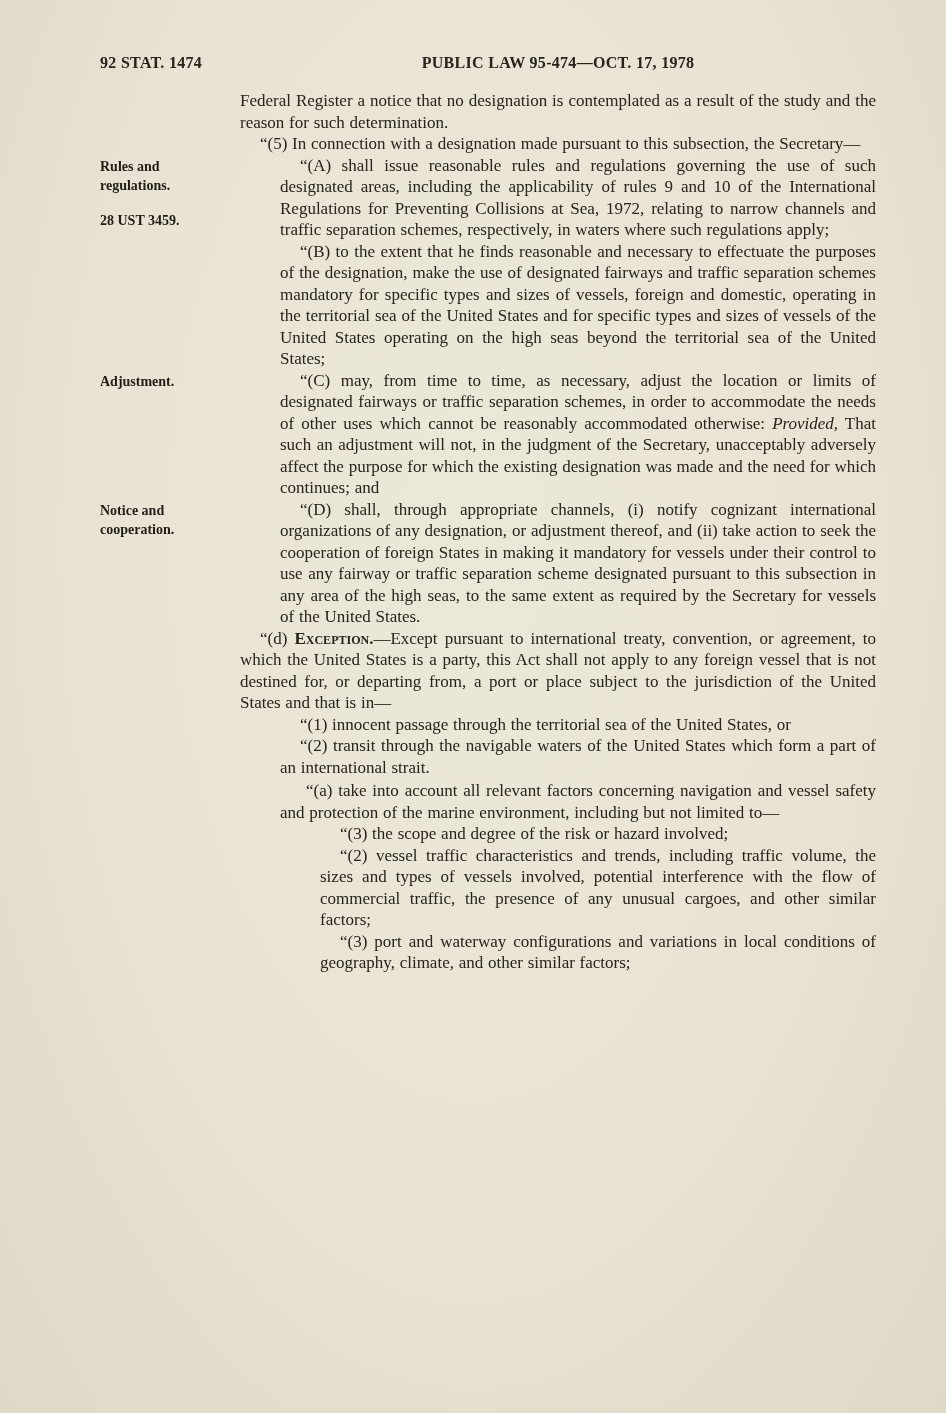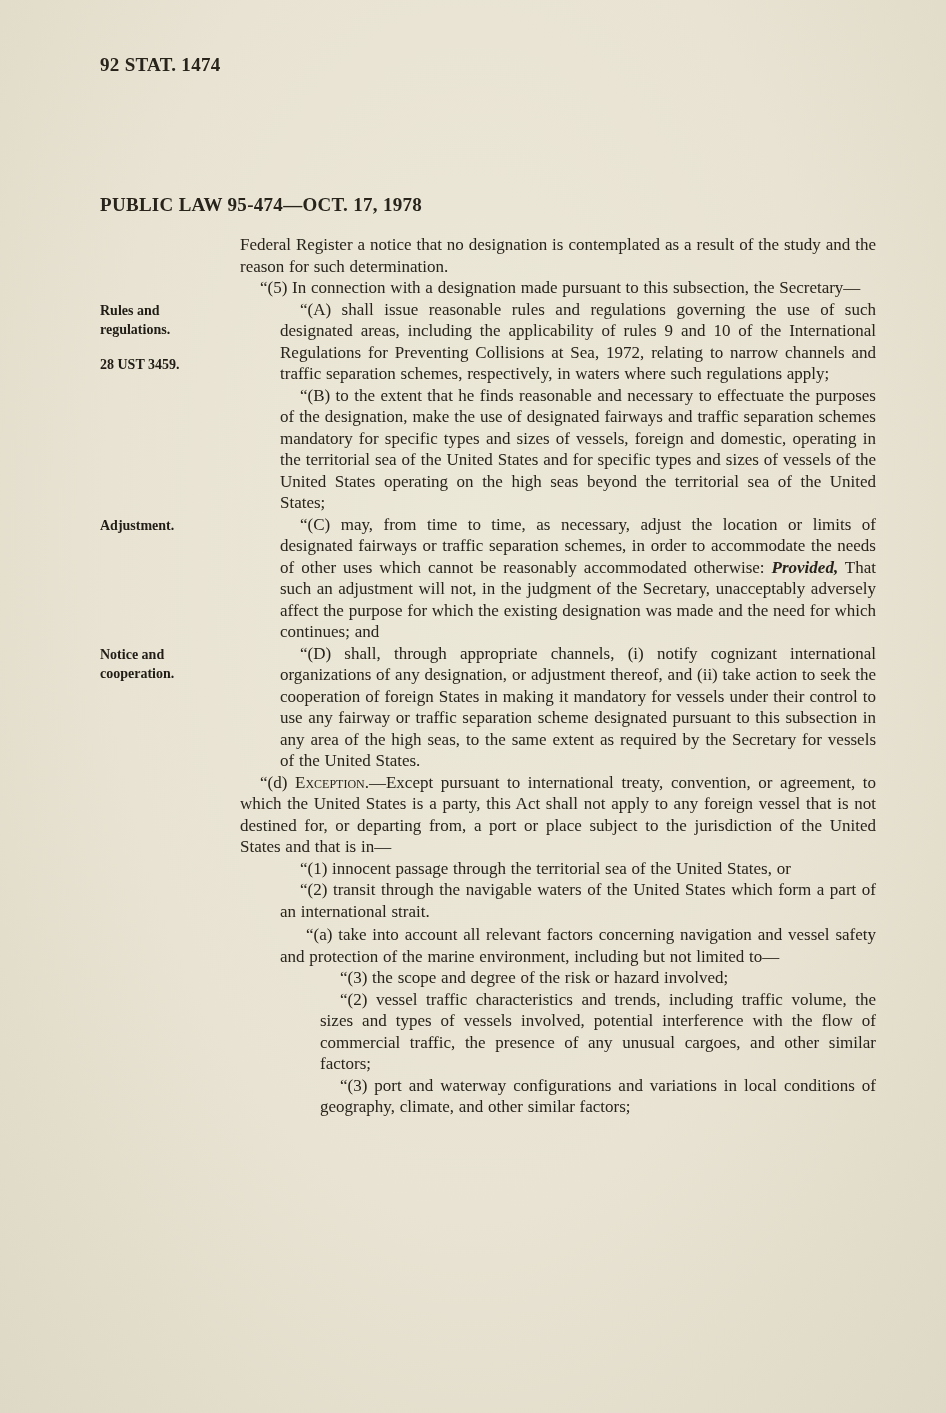--- a/index.html
+++ b/index.html
@@ -12,25 +12,24 @@
     background: radial-gradient(ellipse at 50% 38%, #ece8d8 0%, #e8e3d2 55%, #ded9c6 100%);
     font-family: "Liberation Serif", "DejaVu Serif", serif;
     color: #28231b;
     position: relative;
     overflow: hidden;
   }
   .page-header {
     display: flex;
     align-items: baseline;
     font-weight: bold;
-    font-size: 19px;
+    font-size: 16px;
     letter-spacing: 0.3px;
     margin-bottom: 18px;
     white-space: nowrap;
-    flex-direction: column;
   }
   .page-header .stat { flex: 0 0 140px; }
   .page-header .law  { flex: 1; text-align: center; }
 
   .row { display: flex; align-items: flex-start; }
   .notes {
     flex: 0 0 140px;
     box-sizing: border-box;
     padding-right: 16px;
     padding-top: 2px;
@@ -47,22 +46,22 @@
     margin: 0;
     font-size: 17px;
     line-height: 21.5px;
     text-align: justify;
     word-spacing: 0.5px;
   }
   .ind    { text-indent: 20px; }
   .ind-lg { text-indent: 26px; }
   .lvl1   { padding-left: 40px; }
   .lvl2   { padding-left: 80px; }
-  .sc     { font-variant: small-caps; }
-  .it     { font-style: italic; font-weight: bold; }
+  .sc     { font-variant: small-caps; font-weight: bold; }
+  .it     { font-style: italic; }
 </style>
 </head>
 <body>
 
 <div class="page">
 
   <header class="page-header">
     <span class="stat">92 STAT. 1474</span>
     <span class="law">PUBLIC LAW 95-474—OCT. 17, 1978</span>
   </header>

